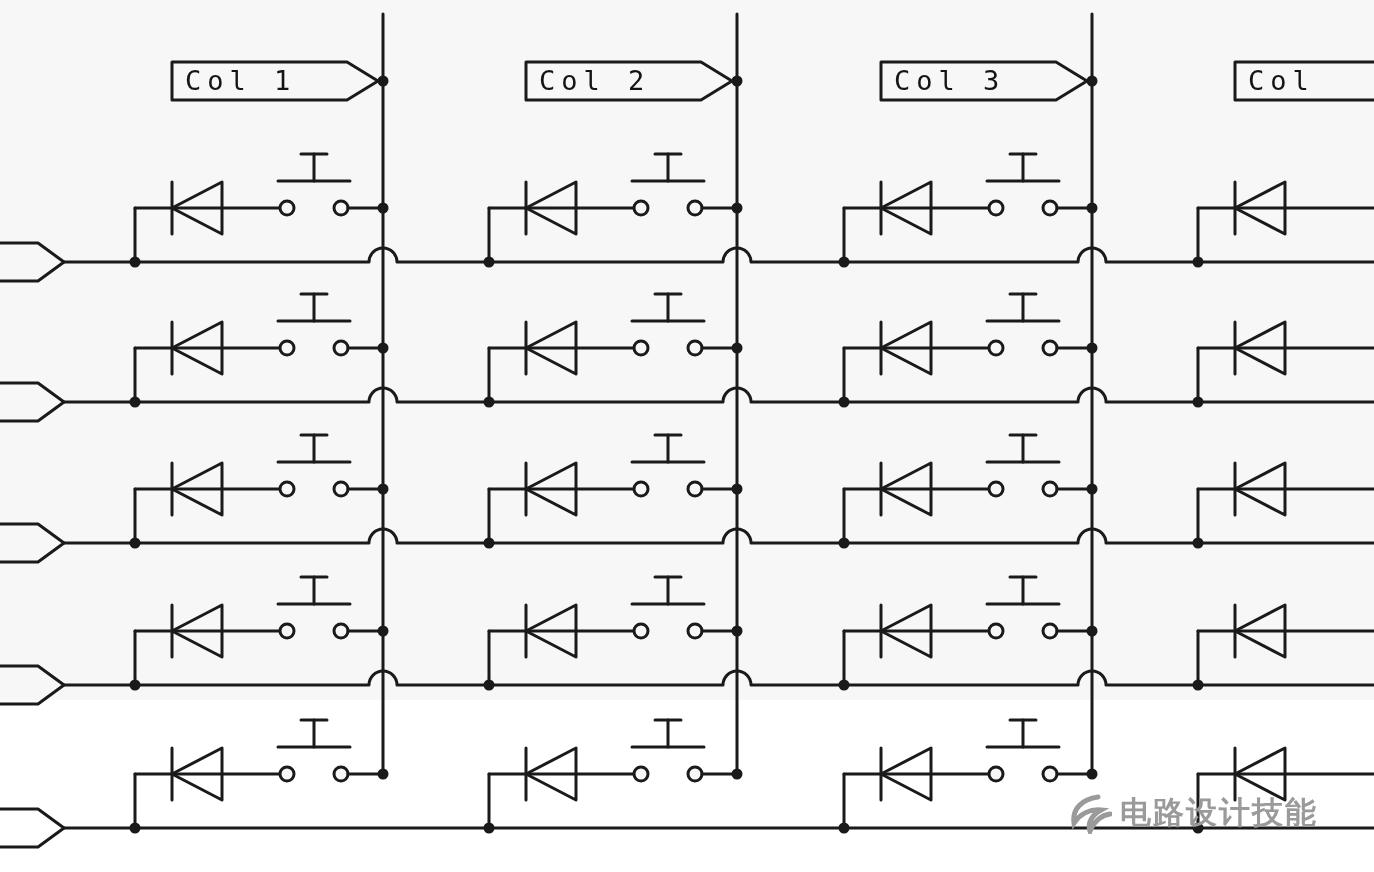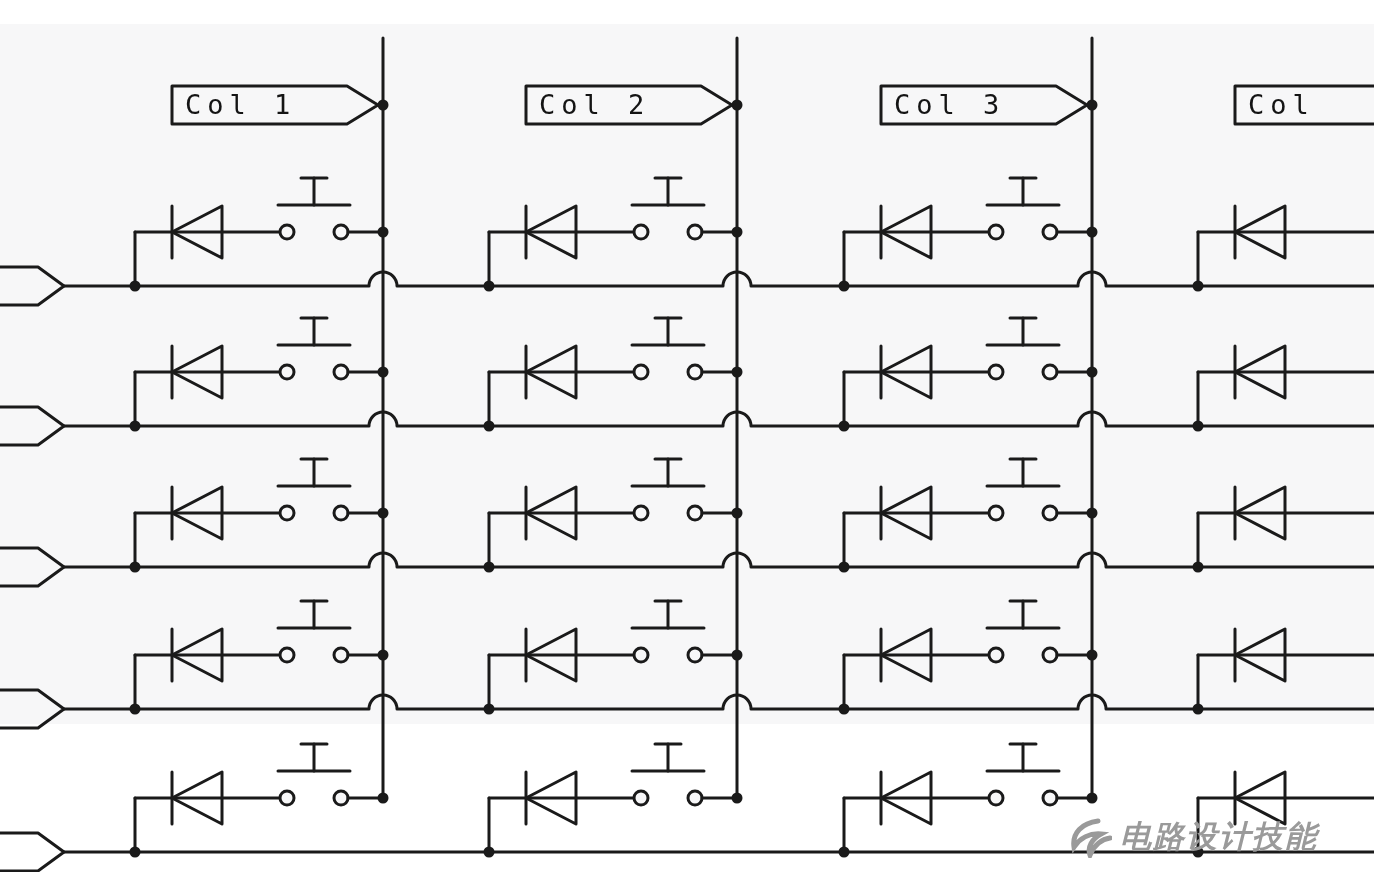--- a/index.html
+++ b/index.html
@@ -1,20 +1,20 @@
 <!DOCTYPE html>
 <html><head>
 <meta charset="utf-8">
 <style>
   html,body{margin:0;padding:0;}
   body{
     width:1374px;height:872px;overflow:hidden;background:#ffffff;
     font-family:"DejaVu Sans Mono", monospace;
   }
-  #stage{position:relative;width:1374px;height:700px;background:#f7f7f8;margin-top:24px;}
+  #stage{position:relative;width:1374px;height:700px;background:#f7f7f8;}
   #schematic{position:absolute;left:0;top:0;display:block;}
   text.tag-label{
     font-family:"DejaVu Sans Mono", monospace;
     font-size:27px;letter-spacing:6px;fill:#141414;
   }
   #watermark{
     position:absolute;left:1068px;top:792px;
     display:flex;align-items:center;gap:8px;
     font-family:"DejaVu Sans", sans-serif;
     font-size:31px;font-weight:bold;letter-spacing:2px;
@@ -250,19 +250,19 @@
       <line x1="1023" y1="747" x2="1023" y2="720" stroke="#1a1a1a" stroke-width="3" stroke-linecap="round"></line>
       <line x1="1010" y1="720" x2="1036" y2="720" stroke="#1a1a1a" stroke-width="3" stroke-linecap="round"></line>
       <circle cx="1092" cy="774" r="5.5" fill="#1a1a1a" stroke="none"></circle>
       <line x1="1198" y1="774" x2="1198" y2="828" stroke="#1a1a1a" stroke-width="3" stroke-linecap="round"></line>
       <circle cx="1198" cy="828" r="5.5" fill="#1a1a1a" stroke="none"></circle>
       <line x1="1198" y1="774" x2="1374" y2="774" stroke="#1a1a1a" stroke-width="3" stroke-linecap="round"></line>
       <line x1="1235" y1="748" x2="1235" y2="800" stroke="#1a1a1a" stroke-width="3" stroke-linecap="round"></line>
       <polygon points="1235,774 1285,748 1285,800" fill="none" stroke="#1a1a1a" stroke-width="3" stroke-linejoin="round"></polygon>
     </svg>
 
-  <div id="watermark" style="color: rgb(154, 154, 154); font-style: italic;">
+  <div id="watermark" style="color: rgb(154, 154, 154);">
     <svg width="44" height="42" viewBox="0 0 44 42">
       <path d="M30 5 C14 7 4 17 6 31 C12 22 22 17 33 18 C24 23 19 31 22 39 C26 29 34 23 42 22" fill="none" stroke="#9a9a9a" stroke-width="5" stroke-linecap="round"></path>
     </svg>
     <span>电路设计技能</span>
   </div>
 </div>
 
 </body></html>

